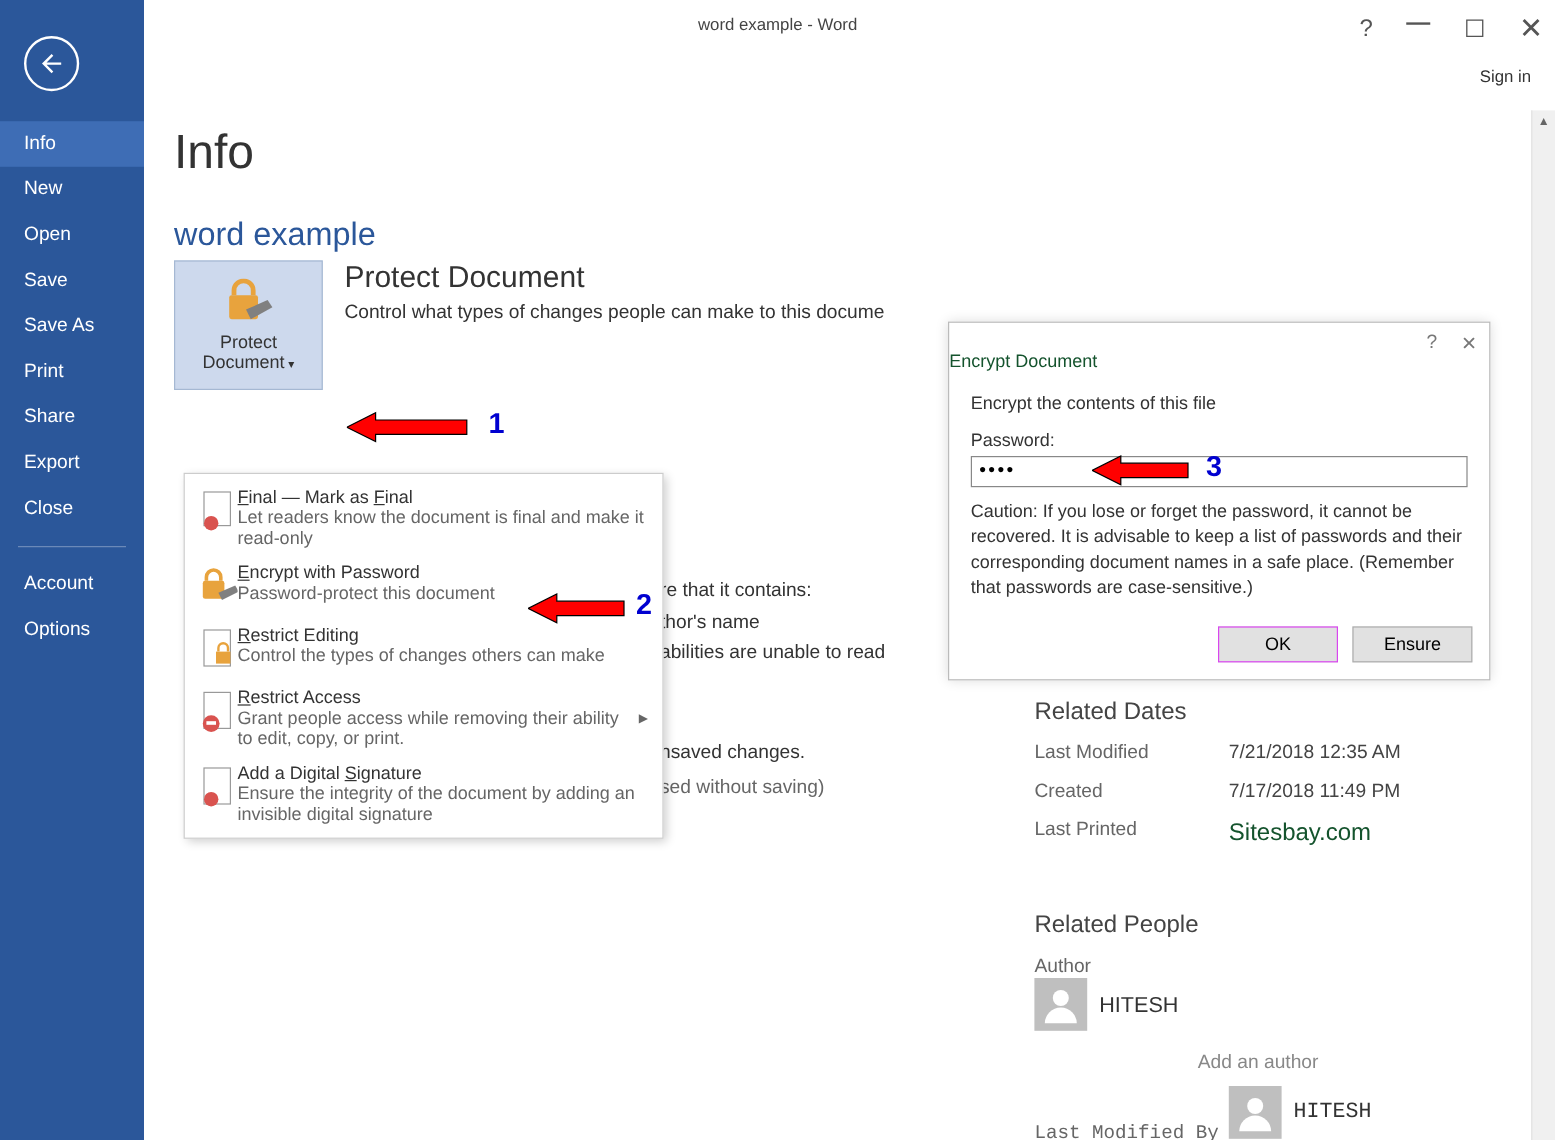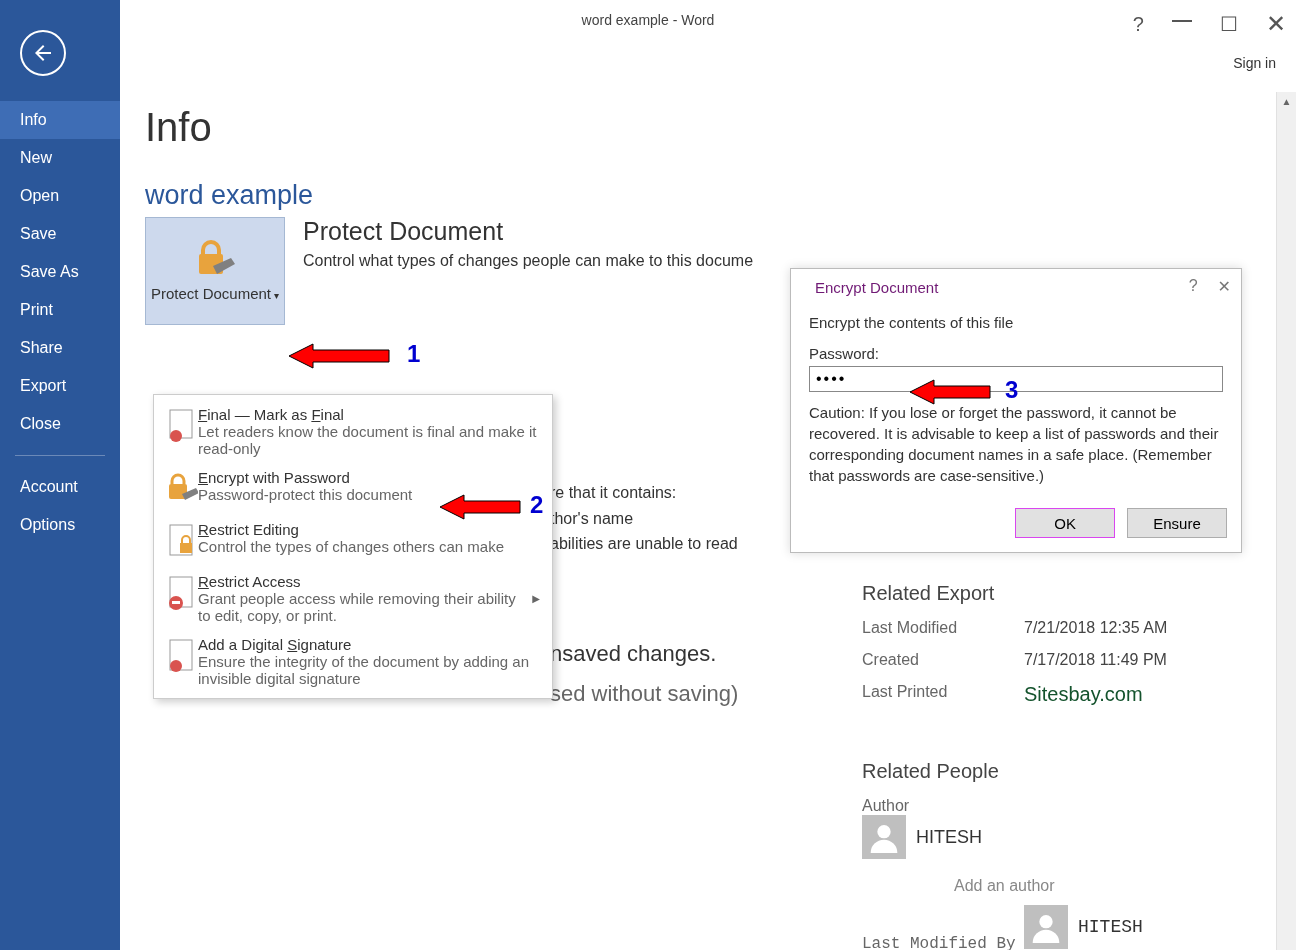--- a/index.html
+++ b/index.html
@@ -13,37 +13,37 @@
 .back-btn { width: 46px; height: 46px; border: 2px solid #fff; border-radius: 50%; margin-left: 20px; display: flex; align-items: center; justify-content: center; cursor: pointer; margin-bottom: 25px; }
 .back-btn svg { fill: #fff; }
 .side-item { padding: 10px 20px; font-size: 16px; cursor: pointer; }
 .side-item.active { background: #3e6db5; }
 .side-sep { border-top: 1px solid rgba(255,255,255,0.3); margin: 12px 15px; }
 .main { position: absolute; left: 120px; top: 85px; right: 0; bottom: 0; padding: 20px 25px; }
 .page-title { font-size: 40px; font-weight: 300; color: #333; margin-bottom: 30px; }
 .doc-name { font-size: 27px; color: #2b579a; margin-bottom: 6px; }
 .doc-loc { font-size: 14px; color: #333; margin-bottom: 12px; }
 .protect-row { display: flex; gap: 18px; align-items: flex-start; }
-.protect-btn { width: 140px; height: 108px; border: 1px solid #a5b8d3; background: #cdd9ed; display: flex; flex-direction: column; align-items: center; justify-content: center; cursor: pointer; position: relative; }
+.protect-btn { width: 124px; height: 108px; border: 1px solid #a5b8d3; background: #cdd9ed; display: flex; flex-direction: column; align-items: center; justify-content: center; cursor: pointer; position: relative; }
 .protect-btn-label { font-size: 15px; text-align: center; margin-top: 6px; color: #333; }
 .protect-btn-caret { font-size: 10px; margin-left: 3px; }
 .section-title { font-size: 25px; font-weight: 300; color: #333; margin-bottom: 6px; }
 .section-desc { font-size: 16px; color: #333; }
 .dropdown { position: absolute; left: 153px; top: 394px; width: 400px; background: #fff; border: 1px solid #ccc; box-shadow: 3px 3px 8px rgba(0,0,0,0.2); padding: 5px 0; z-index: 10; }
 .dd-item { display: flex; padding: 6px 12px; cursor: pointer; }
 .dd-icon { width: 32px; height: 40px; flex-shrink: 0; display: flex; align-items: center; justify-content: center; }
 .dd-text { flex: 1; }
 .dd-title { font-size: 15px; color: #333; font-weight: 400; }
 .dd-desc { font-size: 15px; color: #666; }
 .dd-arrow { margin-left: auto; color: #666; font-size: 10px; align-self: center; }
 .leak-text { position: absolute; left: 550px; top: 480px; font-size: 16px; color: #333; line-height: 1.6; }
-.manage-text { position: absolute; left: 550px; top: 634px; font-size: 22px; color: #333; line-height: 1.8; }
+.manage-text { position: absolute; left: 550px; top: 614px; font-size: 16px; color: #333; line-height: 1.8; }
 .manage-text .fake-link { color: #666; }
 .dialog { position: absolute; left: 790px; top: 268px; width: 452px; border: 1px solid #bbb; background: #fff; box-shadow: 0 0 10px rgba(0,0,0,0.15); z-index: 20; }
-.dialog-title { padding: 10px 24px; font-size: 15px; color: #701a75; }
+.dialog-title { padding: 10px 0; font-size: 15px; color: #14532d; margin-top: 14px; }
 .dialog-title-controls { position: absolute; right: 10px; top: 8px; display: flex; gap: 20px; color: #777; }
 .dialog-title-controls span { cursor: pointer; font-size: 16px; }
 .dialog-body { padding: 8px 18px 14px; }
 .dialog-instruct { font-size: 15px; color: #333; margin-bottom: 14px; }
 .pw-label { font-size: 15px; color: #333; margin-bottom: 4px; }
 .pw-input { width: 100%; border: 1px solid #888; padding: 4px 6px; font-size: 16px; letter-spacing: 2px; height: 26px; }
 .caution { font-size: 15px; color: #333; margin-top: 10px; line-height: 1.4; }
 .dialog-buttons { text-align: right; padding: 8px 14px 14px; }
 .dialog-buttons button { width: 100px; height: 30px; margin-left: 8px; background: #e1e1e1; border: 1px solid #adadad; font-size: 15px; cursor: pointer; }
 .dialog-buttons button.primary { border: 1px solid #d946ef; }
@@ -213,21 +213,21 @@
     <input class="pw-input" type="text" value="••••" style="">
     <div class="caution">Caution: If you lose or forget the password, it cannot be recovered. It is advisable to keep a list of passwords and their corresponding document names in a safe place. (Remember that passwords are case-sensitive.)</div>
   </div>
   <div class="dialog-buttons">
     <button class="primary">OK</button>
     <button>Ensure</button>
   </div>
 </div>
 
 <div class="related-dates">
-  <div class="rel-title">Related Export</div>
+  <div class="rel-title">Related Dates</div>
   <div class="rel-row">
     <div class="rel-label">Last Modified</div>
     <div class="rel-val">7/21/2018 12:35 AM</div>
   </div>
   <div class="rel-row">
     <div class="rel-label">Created</div>
     <div class="rel-val">7/17/2018 11:49 PM</div>
   </div>
   <div class="rel-row">
     <div class="rel-label">Last Printed</div>
@@ -242,21 +242,21 @@
     <div class="person-row">
       <div class="avatar">
         <svg width="32" height="32" viewBox="0 0 24 24">
             <circle cx="12" cy="8" r="5"></circle>
             <path d="M2 24 a10 10 0 0 1 20 0 z"></path>
           </svg>
       </div>
       <div class="person-name">HITESH</div>
     </div>
   </div>
-  <div class="add-author" style="margin-left:92px;">Add an author</div>
+  <div class="add-author" style="margin-left:92px;text-align:center;">Add an author</div>
   <div class="rel-row" style="align-items:flex-end;font-family:Liberation Mono, monospace;">
     <div class="rel-label">Last Modified By</div>
     <div class="person-row">
       <div class="avatar">
         <svg width="32" height="32" viewBox="0 0 24 24">
             <circle cx="12" cy="8" r="5"></circle>
             <path d="M2 24 a10 10 0 0 1 20 0 z"></path>
           </svg>
       </div>
       <div class="person-name">HITESH</div>

